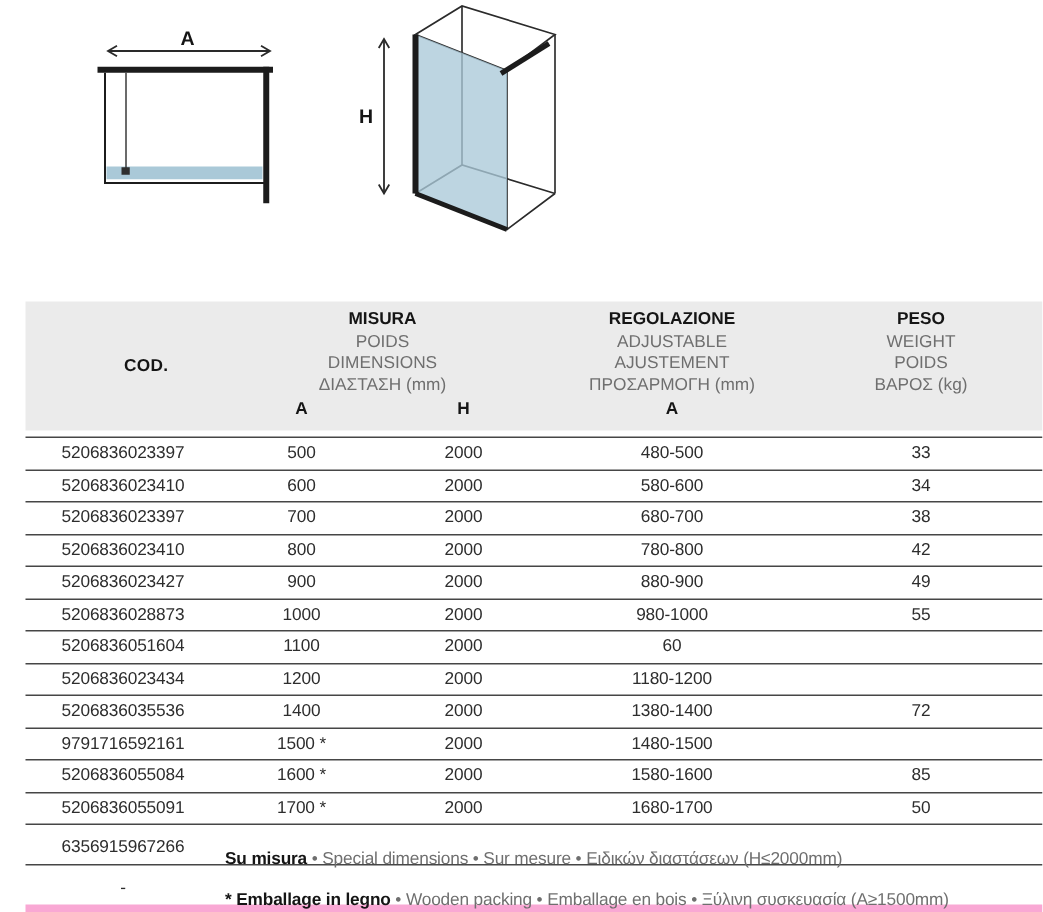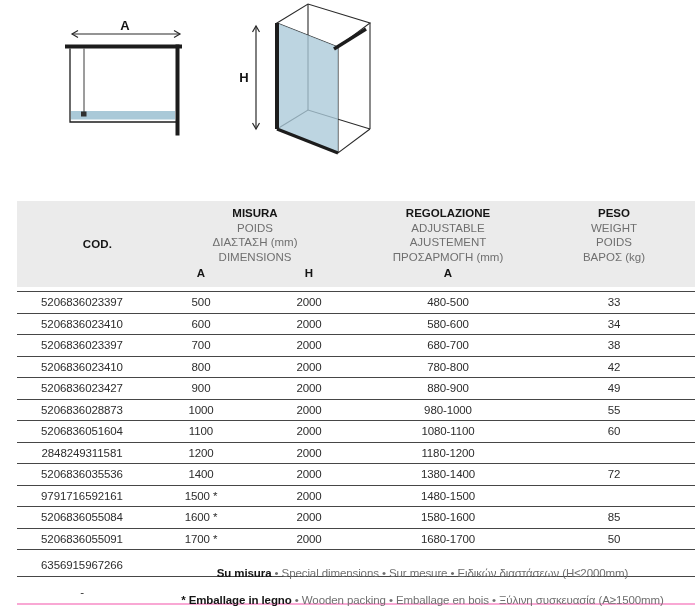--- a/index.html
+++ b/index.html
@@ -28,29 +28,29 @@
     font-weight:bold;font-size:11.5px;color:#151515;letter-spacing:.2px;padding-left:31px;
   }
   .group{padding-top:5px;text-align:center;font-size:11.5px;line-height:14.6px;color:#6f6f6f;}
   .group .g1{font-weight:bold;color:#151515;}
   .grp-misura{grid-column:2/4;grid-row:1;}
   .grp-reg{grid-column:4;grid-row:1;}
   .grp-peso{grid-column:5;grid-row:1;}
   .sub{grid-row:2;align-self:center;text-align:center;font-weight:bold;font-size:11.5px;color:#151515;}
   .sub-a1{grid-column:2;} .sub-h{grid-column:3;} .sub-a2{grid-column:4;}
 
-  .tbody{margin-top:4px;border-bottom:2px solid #f9a8d4;}
+  .tbody{margin-top:4px;border-bottom:6px solid #f9a8d4;}
   .row{
     height:20.5px;border-top:1px solid #464646;
     align-items:center;text-align:center;font-size:11.5px;letter-spacing:-0.1px;
   }
   .row .cod{color:#2d2d2d;}
   .row.note{height:26px;}
   .row.note .note-text{
-    grid-column:2/6;text-align:center;padding-left:3px;color:#6f6f6f;font-size:11.5px;margin-top:17px;
+    grid-column:2/6;text-align:left;padding-left:3px;color:#6f6f6f;font-size:11.5px;margin-top:17px;
   }
   .row.note .note-bold{font-weight:bold;color:#151515;}
 </style>
 </head>
 <body>
 
 <svg id="plan-diagram" class="diag" width="140" height="135" viewBox="0 0 140 135">
   <text x="70" y="22" font-size="13" font-weight="bold" text-anchor="middle" fill="#151515">A</text>
   <g stroke="#2a2a2a" stroke-width="1.2" fill="none">
     <line x1="17" y1="26" x2="125" y2="26"></line>
@@ -87,22 +87,22 @@
   <line x1="96" y1="49" x2="128" y2="29" stroke="#1c1c1c" stroke-width="3.4"></line>
 </svg>
 
 <div class="spec-table">
 
   <div class="thead">
     <div class="cod-hdr">COD.</div>
     <div class="group grp-misura">
       <div class="g1">MISURA</div>
       <div>POIDS</div>
+      <div>DIMENSIONS</div>
       <div>ΔΙΑΣΤΑΣΗ (mm)</div>
-      <div>DIMENSIONS</div>
     </div>
     <div class="group grp-peso">
       <div class="g1">PESO</div>
       <div>WEIGHT</div>
       <div>POIDS</div>
       <div>ΒΑΡΟΣ (kg)</div>
     </div>
     <div class="group grp-reg">
       <div class="g1">REGOLAZIONE</div>
       <div>ADJUSTABLE</div>
@@ -155,25 +155,24 @@
       <div class="cod">5206836028873</div>
       <div>1000</div>
       <div>2000</div>
       <div>980-1000</div>
       <div>55</div>
     </div>
     <div class="row grid5">
       <div class="cod">5206836051604</div>
       <div>1100</div>
       <div>2000</div>
-      <div>1080-1100</div>
       <div>60</div>
     </div>
     <div class="row grid5">
-      <div class="cod">2848249311581</div>
+      <div class="cod">5206836023434</div>
       <div>1200</div>
       <div>2000</div>
       <div>1180-1200</div>
     </div>
     <div class="row grid5">
       <div class="cod">5206836035536</div>
       <div>1400</div>
       <div>2000</div>
       <div>1380-1400</div>
       <div>72</div>

